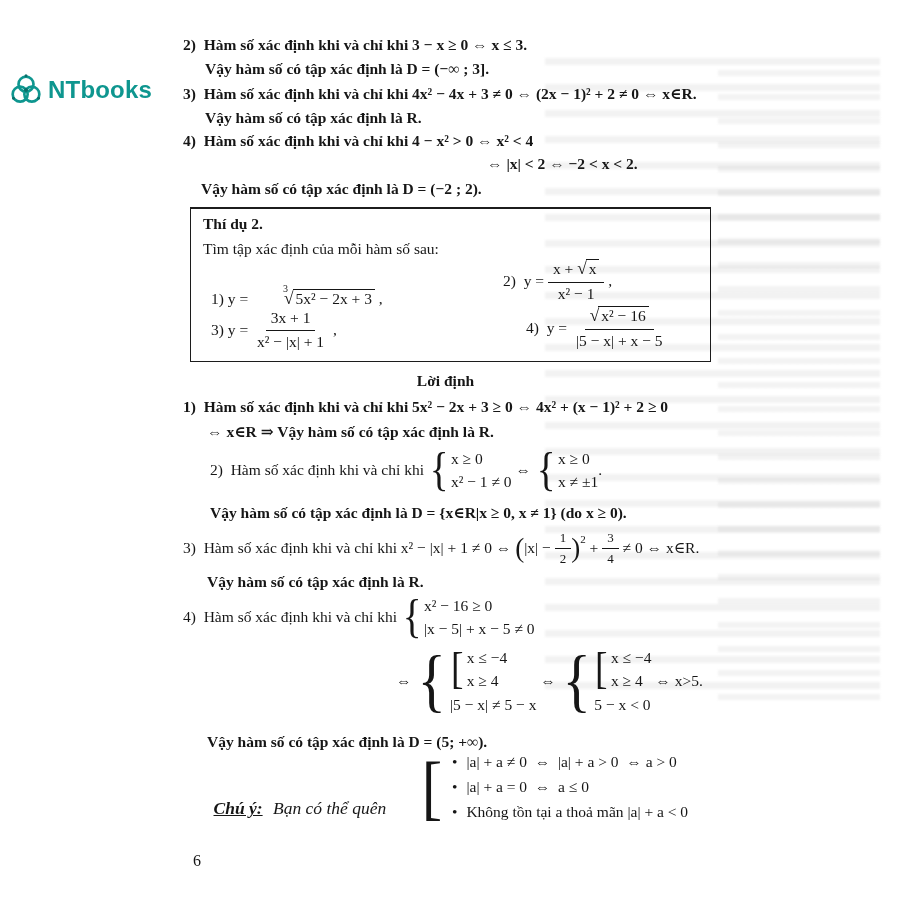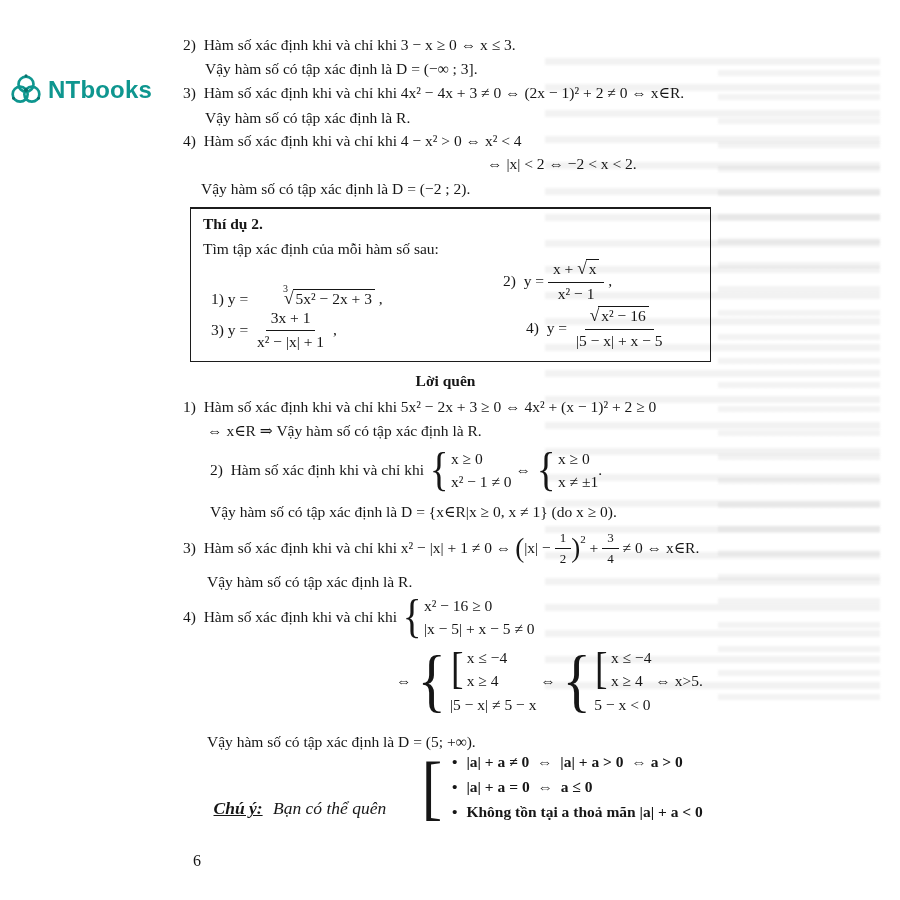--- a/index.html
+++ b/index.html
@@ -3,21 +3,21 @@
 <meta charset="utf-8">
 <style>
   * { box-sizing: border-box; }
   html,body { margin:0; padding:0; background:#ffffff; }
   .page {
     position:relative; width:900px; height:900px; background:#ffffff;
     font-family:"Liberation Serif","DejaVu Serif",serif;
     color:#161616; font-size:15.5px; overflow:hidden;
   }
   .abs { position:absolute; }
-  .line { white-space:pre; }
+  .line { white-space:pre;font-weight:bold; }
   .row { display:flex; align-items:center; white-space:pre; }
   .bold { font-weight:bold; }
   .center { text-align:center; }
 
   
   .logo { left:6px; top:70px; display:flex; align-items:center; gap:2px; }
   .logo-text {
     font-family:"Liberation Sans","DejaVu Sans",sans-serif;
     font-weight:bold; font-size:24px; color:#0e968f; letter-spacing:.2px;
   }
@@ -57,21 +57,21 @@
   .b3  { font-size:70px; margin-right:1px; }
   .bk2 { font-size:44px; margin-right:2px; }
   .noteb { font-size:72px; margin-right:8px; }
 
   .bigp { font-size:27px; line-height:1; vertical-align:middle; }
   .exp  { font-size:11px; position:relative; top:-9px; }
 
   
   .note-script { font-style:italic; font-size:17.5px; white-space:pre; }
   .note-script .lbl { font-weight:bold; text-decoration:underline; margin-right:6px; }
-  .note-row { white-space:pre; line-height:1.6;font-weight:bold; }
+  .note-row { white-space:pre; line-height:1.6; }
   .blt { margin-right:9px; }
 
   .page-num { font-size:16px; }
 </style>
 </head>
 <body>
 
 <div class="page">
 
   <div class="abs ghost g1"></div>
@@ -134,21 +134,21 @@
 
     <div class="ex-item" style="left:315px; top:97px;margin-left:20px;">
       <span>4)  y = </span>
       <span class="frac">
         <span class="num"><span class="rsign">√</span><span class="rbar">x² − 16</span></span>
         <span class="den">|5 − x| + x − 5</span>
       </span>
     </div>
   </div>
 
-  <div class="abs center bold" style="left:180px; top:372px; width:531px;">Lời quên</div>
+  <div class="abs center bold" style="left:180px; top:372px; width:531px;">Lời định</div>
 
   <div class="abs line" style="left:183px; top:398px">1)  Hàm số xác định khi và chỉ khi 5x² − 2x + 3 ≥ 0 ⇔ 4x² + (x − 1)² + 2 ≥ 0</div>
   <div class="abs line" style="left:207px; top:422px">⇔ x∈R ⇒ Vậy hàm số có tập xác định là R.</div>
 
   <div class="abs row" style="left:183px; top:447px;margin-left:27px;">
     <span>2)  Hàm số xác định khi và chỉ khi </span>
     <span class="sys">
       <span class="brace b2">{</span>
       <span class="scol">
         <span class="srow">x ≥ 0</span>

